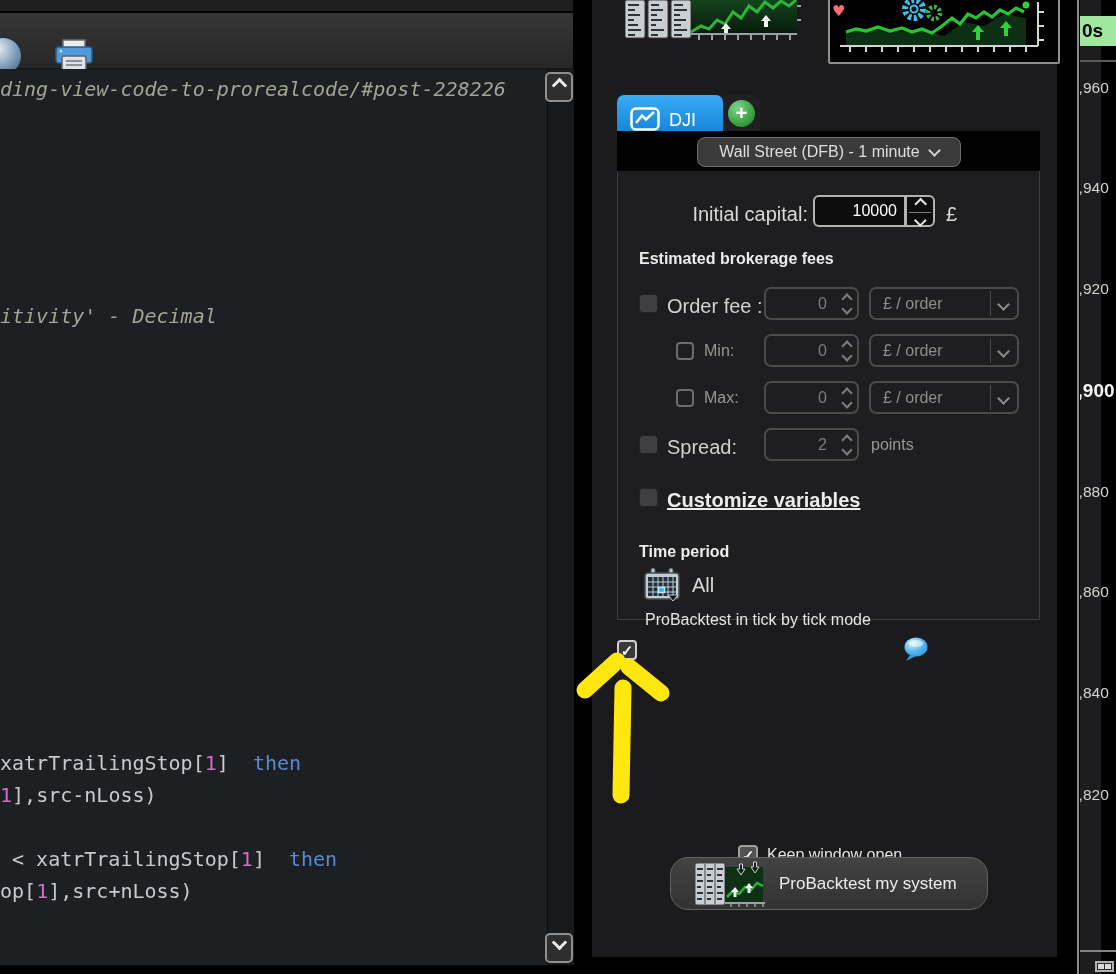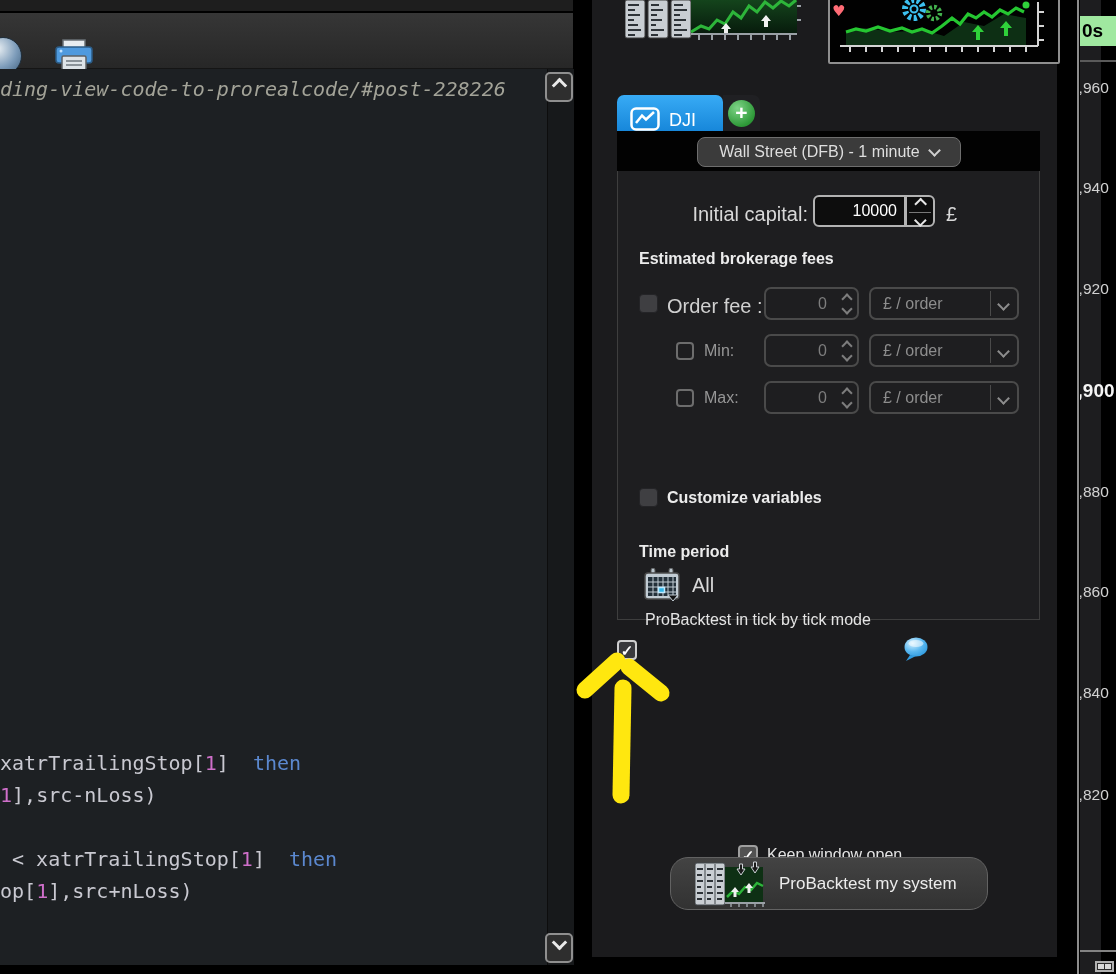--- a/index.html
+++ b/index.html
@@ -95,20 +95,21 @@
       <rect x="2" y="9" width="36" height="16" rx="3" fill="#4f9ade" stroke="#2c5c86" stroke-width="1.5"></rect>
       <circle cx="7" cy="13" r="1.5" fill="#bfe2ff"></circle>
       <rect x="8" y="18" width="24" height="14" rx="1.5" fill="#dde3e7" stroke="#5c6266" stroke-width="1.5"></rect>
       <line x1="12" y1="23" x2="28" y2="23" stroke="#8a9298" stroke-width="2"></line>
       <line x1="12" y1="27" x2="28" y2="27" stroke="#8a9298" stroke-width="2"></line>
     </svg>
   </div>
 
   <div class="abs" id="codearea">
     <div class="codeline cm" style="top:9px;">ding-view-code-to-prorealcode/#post-228226</div>
+    <div class="codeline cm" style="top:236px;">itivity' - Decimal</div>
 
     <div class="codeline" style="top:683px;"><span class="pl">xatrTrailingStop[</span><span class="num">1</span><span class="pl">]  </span><span class="kw">then</span></div>
     <div class="codeline" style="top:715px;"><span class="num">1</span><span class="pl">],src-nLoss)</span></div>
     <div class="codeline" style="top:779px;"><span class="pl"> &lt; xatrTrailingStop[</span><span class="num">1</span><span class="pl">]  </span><span class="kw">then</span></div>
     <div class="codeline" style="top:811px;"><span class="pl">op[</span><span class="num">1</span><span class="pl">],src+nLoss)</span></div>
   </div>
 
   <div class="abs" id="sbtrack"></div>
   <div class="abs sbtn" style="top:72px;">
       <span class="chv chv-up"></span>
@@ -281,23 +282,35 @@
               <span class="sp d2"></span>
             </span>
         </div>
         <div class="unitdd" style="top:0;">
           <span class="t">£ / order</span>
             <span class="sep"></span>
             <span class="sp"></span>
         </div>
       </div>
 
+      <div class="feerow" style="top:257px;">
+        <div class="cb-solid" style="left:21px;top:7px;"></div>
+        <div class="abs lbl" style="left:49px;top:8px;color:#d0d0d0;">Spread:</div>
+        <div class="feeinput" style="top:0;">
+          <span class="v">2</span>
+          <span class="spin">
+              <span class="sp d1"></span>
+              <span class="sp d2"></span>
+            </span>
+        </div>
+        <div class="abs dimlbl" style="left:253px;top:8px;">points</div>
+      </div>
 
       <div class="cb-solid" style="left:21px;top:317px;"></div>
-      <div class="abs bold" style="left:49px;top:318px;font-size:16px;">Customize variables</div>
+      <div class="abs bold" style="left:49px;top:318px;font-size:20px;text-decoration:underline;">Customize variables</div>
 
       <div class="abs bold" style="left:21px;top:372px;font-size:16px;">Time period</div>
 
       <div class="abs" style="left:26px;top:397px;display:flex;align-items:center;gap:12px;">
         <svg width="36" height="34" viewBox="0 0 36 34">
           <rect x="7" y="0" width="4" height="9" rx="2" fill="#b9c4cc" stroke="#555"></rect>
           <rect x="25" y="0" width="4" height="9" rx="2" fill="#b9c4cc" stroke="#555"></rect>
           <rect x="1" y="5" width="34" height="26" rx="3" fill="#c2ccd4" stroke="#4a4a4a" stroke-width="1.5"></rect>
           <rect x="4" y="9" width="28" height="19" fill="#23303a"></rect>
           <g stroke="#c2ccd4" stroke-width="1">

